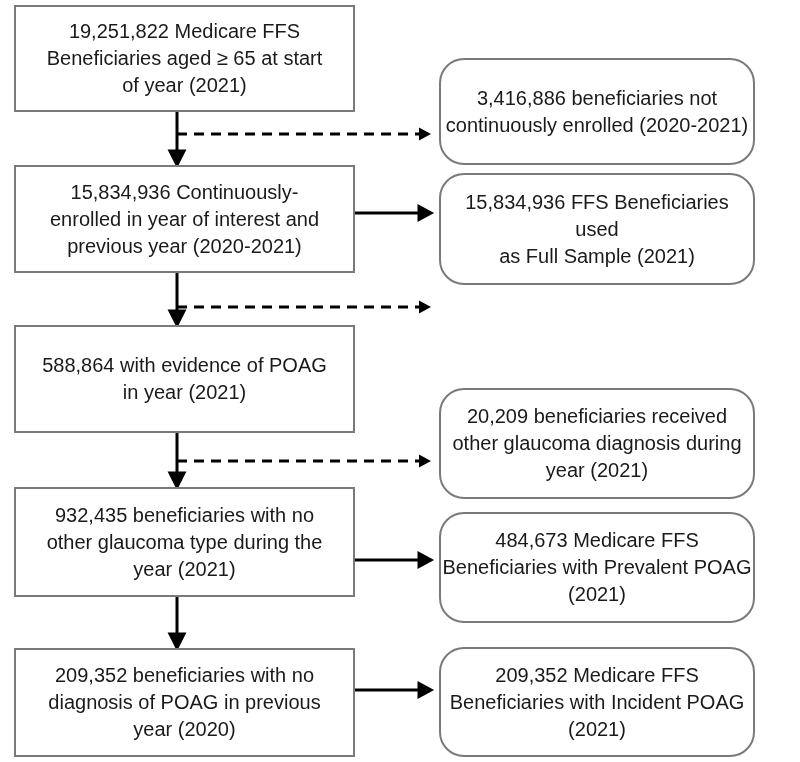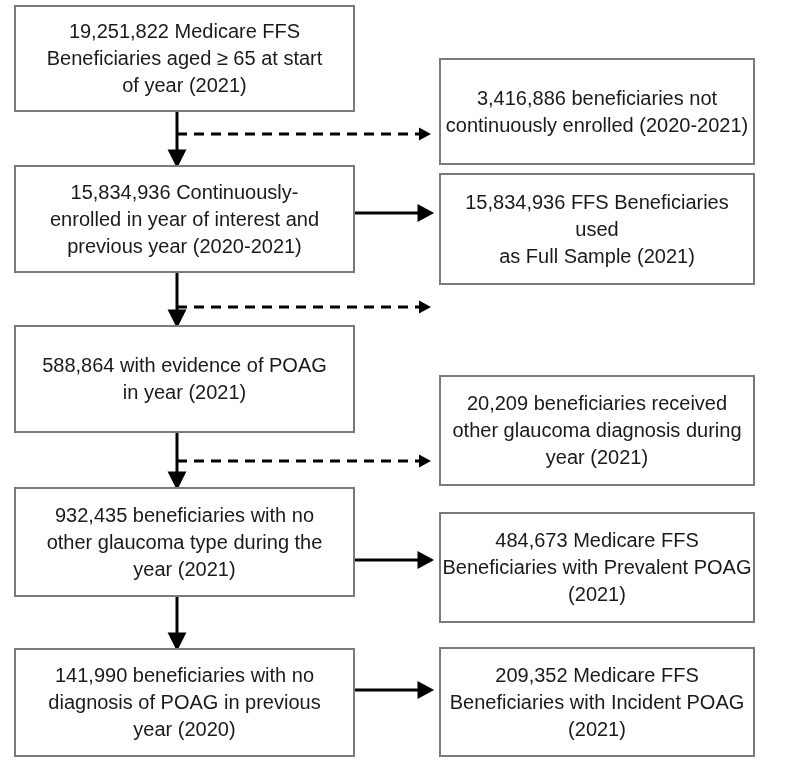--- a/index.html
+++ b/index.html
@@ -10,21 +10,21 @@
     position:relative; width:800px; height:762px; background:var(--bg);
     font-family:"Liberation Sans", sans-serif; overflow:hidden;
   }
   .arrow-layer{position:absolute; left:0; top:0; width:800px; height:762px; z-index:0;}
   .box{
     position:absolute; box-sizing:border-box; z-index:1;
     background:var(--box-fill); border:2px solid var(--box-border);
     display:flex; align-items:center; justify-content:center; text-align:center;margin-left:8px;
   }
   .box.left-col{left:6px; width:341px;}
-  .box.right-col{left:431px; width:316px;}
+  .box.right-col{left:431px; width:316px;border-radius:25px;}
   .box-text{
     white-space:pre-line; font-size:20px; line-height:27px; color:var(--text); width:100%;
   }
 </style>
 </head>
 <body>
 
 <div class="canvas">
 
   <svg class="arrow-layer" viewBox="0 0 800 762" xmlns="http://www.w3.org/2000/svg">
@@ -78,37 +78,37 @@
 in year (2021)</div>
   </div>
 
   <div class="box left-col" style="top:487px;height:110px">
     <div class="box-text">932,435 beneficiaries with no
 other glaucoma type during the
 year (2021)</div>
   </div>
 
   <div class="box left-col" style="top:648px;height:109px">
-    <div class="box-text">141,990 beneficiaries with no
+    <div class="box-text">209,352 beneficiaries with no
 diagnosis of POAG in previous
 year (2020)</div>
   </div>
 
   <div class="box right-col" style="top:58px;height:107px">
     <div class="box-text">3,416,886 beneficiaries not
 continuously enrolled (2020-2021)</div>
   </div>
 
   <div class="box right-col" style="top:173px;height:112px">
     <div class="box-text">15,834,936 FFS Beneficiaries used
 as Full Sample (2021)</div>
   </div>
 
 
-  <div class="box right-col" style="top:375px;height:111px">
+  <div class="box right-col" style="top:388px;height:111px">
     <div class="box-text">20,209 beneficiaries received
 other glaucoma diagnosis during
 year (2021)</div>
   </div>
 
   <div class="box right-col" style="top:512px;height:111px">
     <div class="box-text">484,673 Medicare FFS
 Beneficiaries with Prevalent POAG
 (2021)</div>
   </div>

